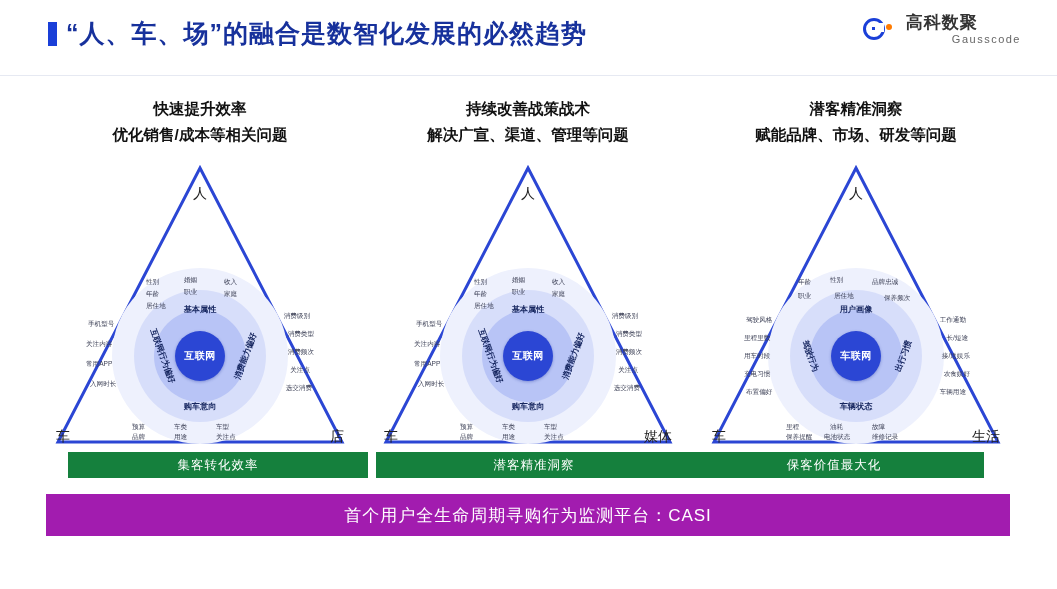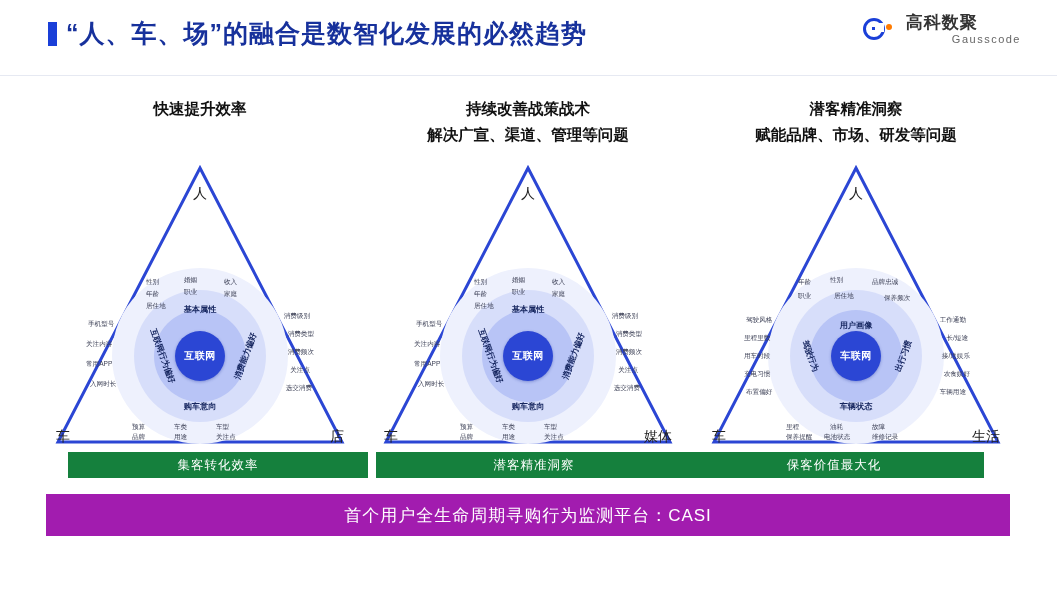--- a/index.html
+++ b/index.html
@@ -149,20 +149,21 @@
     <span class="logo-texts">
       <div class="logo-cn">高科数聚</div>
       <div class="logo-en">Gausscode</div>
     </span>
   </div>
 </div>
 
 <div class="col-heads">
   <div class="col-head c0">
     <div>快速提升效率</div>
+    <div>优化销售/成本等相关问题</div>
   </div>
   <div class="col-head c1">
     <div>持续改善战策战术</div>
     <div>解决广宣、渠道、管理等问题</div>
   </div>
   <div class="col-head c2">
     <div>潜客精准洞察</div>
     <div>赋能品牌、市场、研发等问题</div>
   </div>
 </div>
@@ -270,21 +271,21 @@
     <div class="apex-label">人</div>
     <div class="left-label">车</div>
     <div class="right-label">生活</div>
 
     <div class="circles">
       <div class="ring r3"></div>
       <div class="ring r2"></div>
       <div class="ring r1"></div>
       <div class="core">车联网</div>
 
-      <div class="mid-label" style="left:50%;top:52px;transform:translateX(-50%);">用户画像</div>
+      <div class="mid-label" style="left:50%;top:36px;transform:translateX(-50%);">用户画像</div>
       <div class="mid-label" style="left:50%;bottom:32px;transform:translateX(-50%);">车辆状态</div>
       <div class="mid-label" style="left:26px;top:50%;transform:translateY(-50%) rotate(70deg);">驾驶行为</div>
       <div class="mid-label" style="right:24px;top:50%;transform:translateY(-50%) rotate(-70deg);">出行习惯</div>
 
       <div class="outer-term" style="left:30px;top:10px;">年龄</div>
       <div class="outer-term" style="left:62px;top:8px;">性别</div>
       <div class="outer-term" style="left:104px;top:10px;">品牌忠诚</div>
       <div class="outer-term" style="left:30px;top:24px;">职业</div>
       <div class="outer-term" style="left:66px;top:24px;">居住地</div>
       <div class="outer-term" style="left:116px;top:26px;">保养频次</div>

